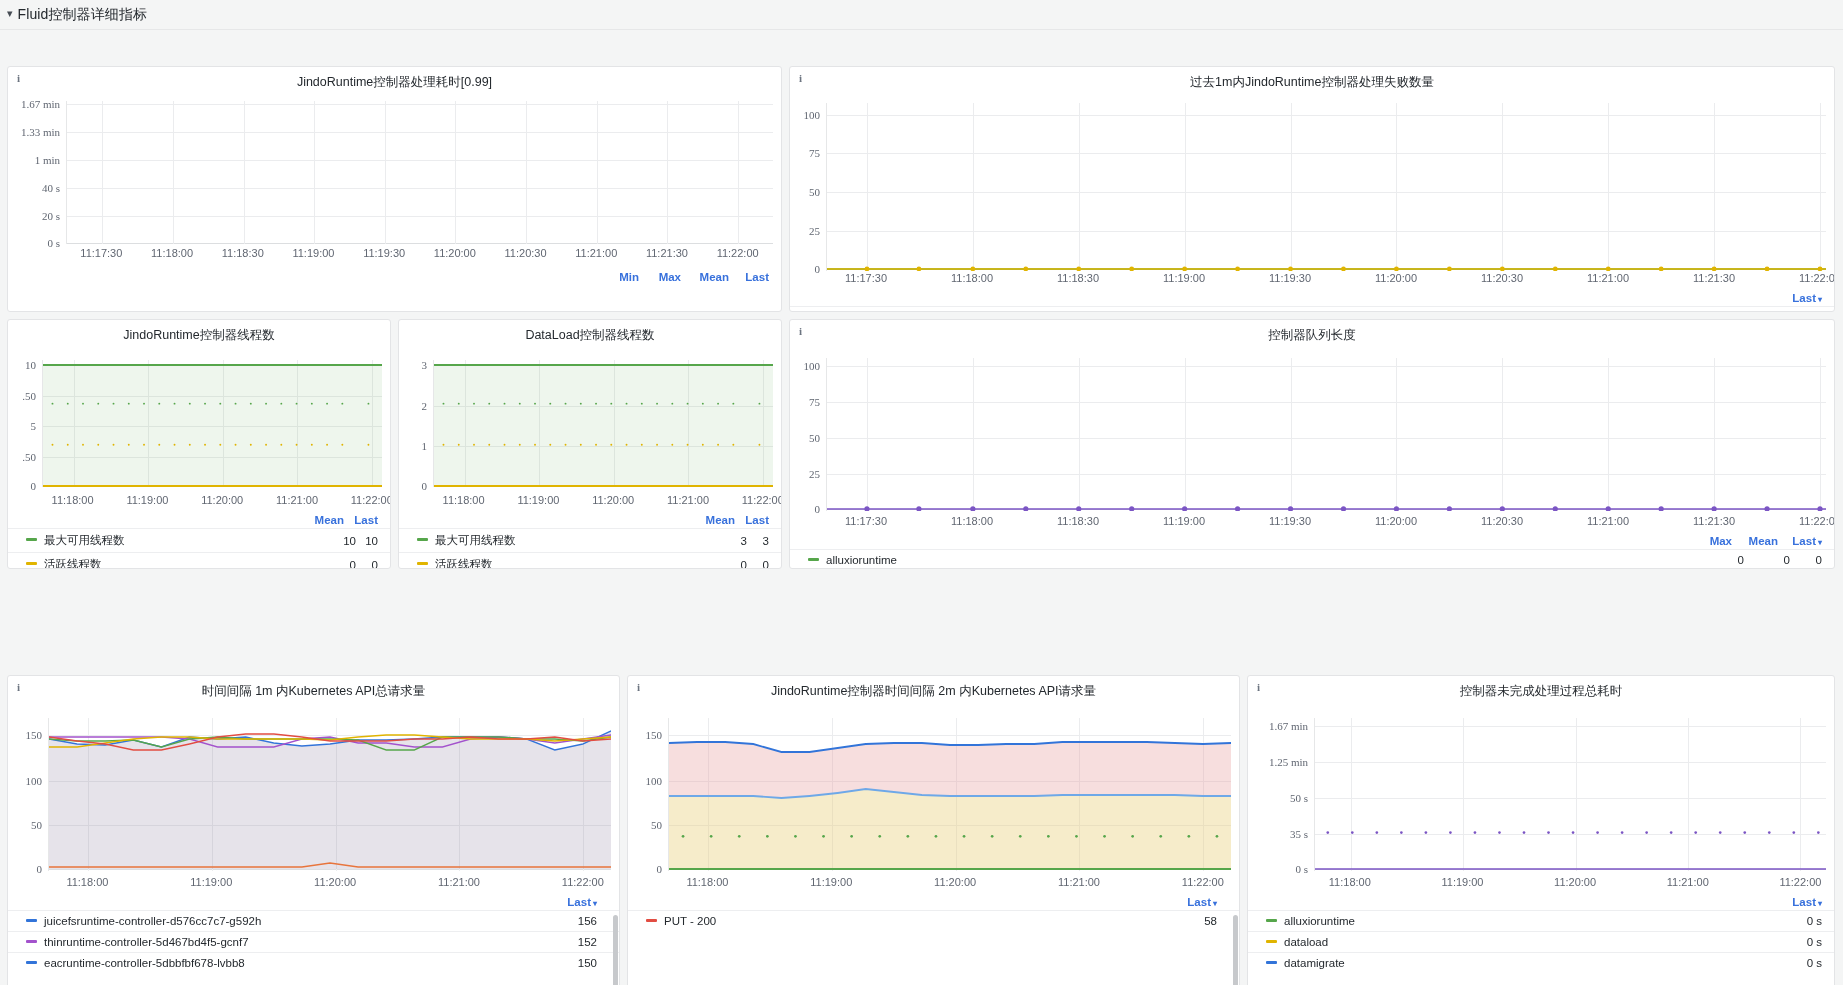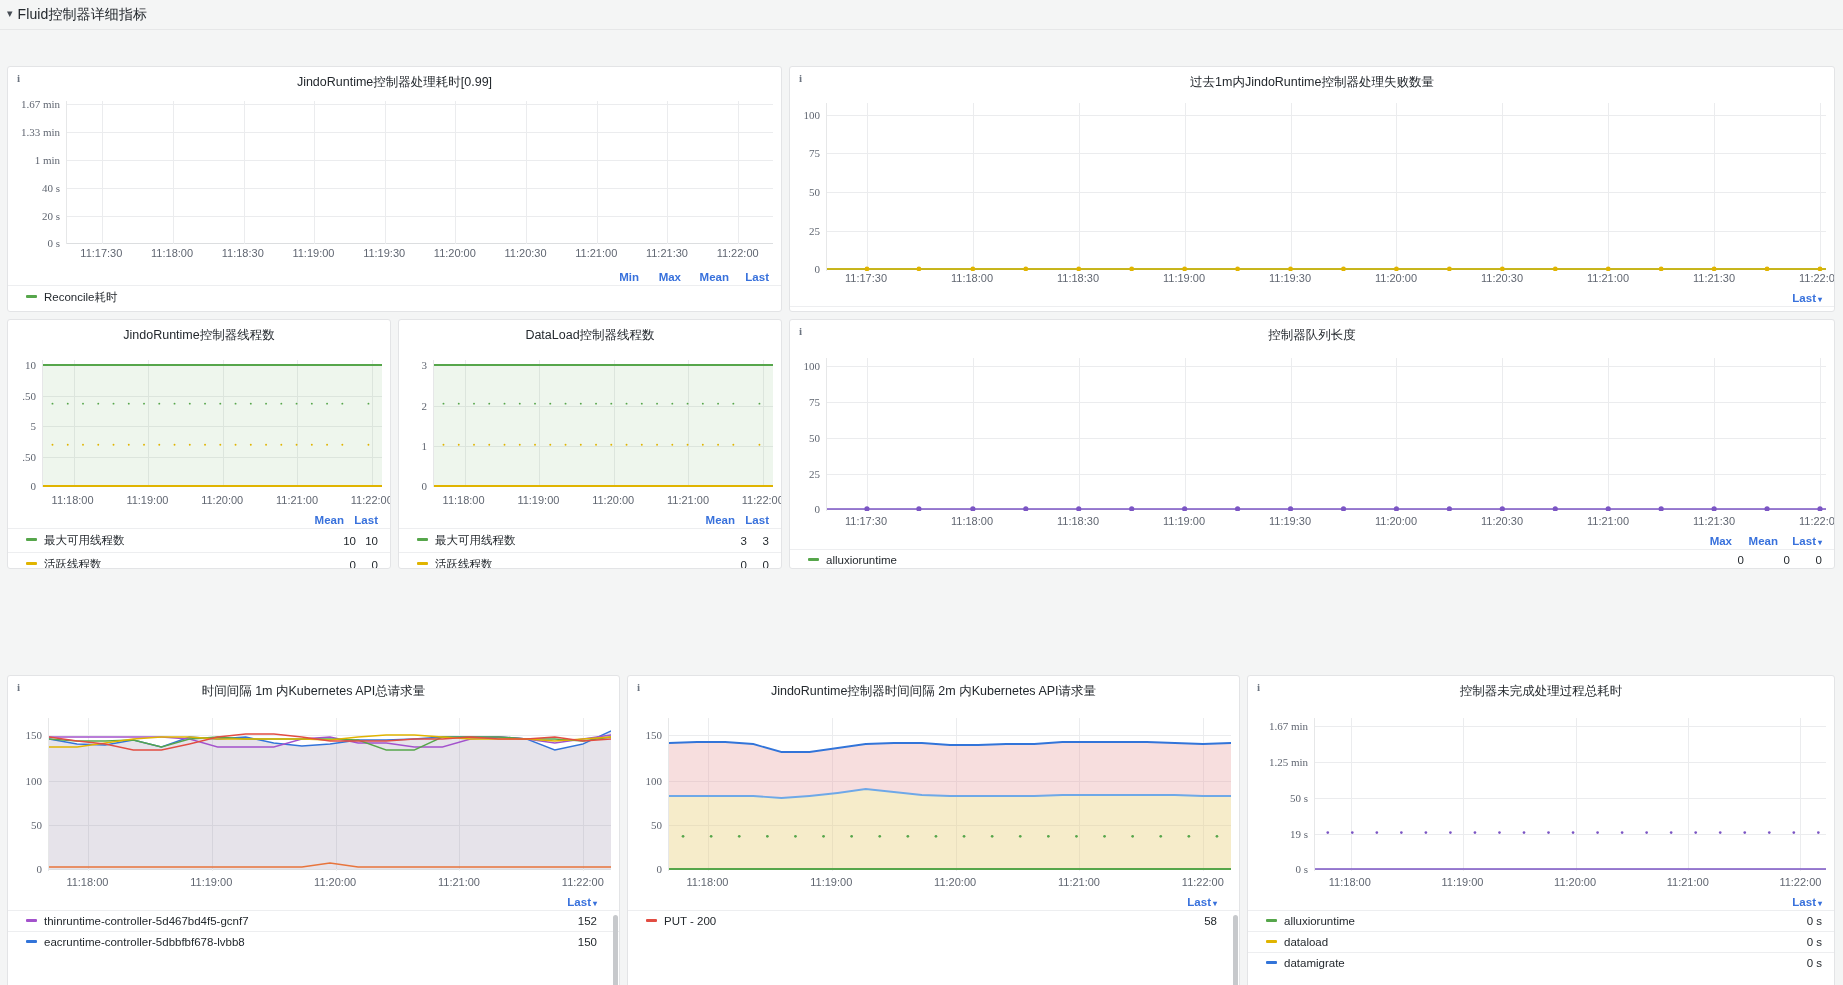--- a/index.html
+++ b/index.html
@@ -159,29 +159,20 @@
         <div class="xtick" style="left:85%">11:21:30</div>
         <div class="xtick" style="left:95%">11:22:00</div>
       </div>
       <div class="legend" style="top:201px;">
         <div class="legend-stats">
           <div class="stat-h" style="width:40px">Min</div>
           <div class="stat-h" style="width:42px">Max</div>
           <div class="stat-h" style="width:48px">Mean</div>
           <div class="stat-h" style="width:40px">Last</div>
         </div>
-        <table class="legend-table">
-          <tbody>
-              <tr>
-            <td class="lg-key">
-              <span class="swatch" style="background:#56a64b"></span><span>Reconcile耗时</span>
-            </td>
-          </tr>
-        </tbody>
-          </table>
       </div>
     </div>
 
     <div class="panel" style="left:789px; top:36px; width:1046px; height:246px;">
       <div class="panel-head">
         <span class="info-i">i</span>
         <div class="panel-title">过去1m内JindoRuntime控制器处理失败数量</div>
       </div>
       <div class="plot" style="height:168px; margin-top:6px;">
         <div class="yaxis" style="width:36px">
@@ -640,20 +631,26 @@
         <div class="xtick" style="left:95%">11:22:00</div>
       </div>
       <div class="legend" style="top:217px;">
         <div class="legend-stats" style="padding-right:22px">
           <div class="stat-h" style="width:44px">
             <span>Last</span><span class="caret">▾</span>
           </div>
         </div>
         <table class="legend-table">
           <tbody>
+              <tr>
+            <td class="lg-key">
+              <span class="swatch" style="background:#3274d9"></span><span>juicefsruntime-controller-d576cc7c7-g592h</span>
+            </td>
+            <td class="lg-val" style="padding-right:22px">156</td>
+          </tr>
           <tr>
             <td class="lg-key">
               <span class="swatch" style="background:#a352cc"></span><span>thinruntime-controller-5d467bd4f5-gcnf7</span>
             </td>
             <td class="lg-val" style="padding-right:22px">152</td>
           </tr>
           <tr>
             <td class="lg-key">
               <span class="swatch" style="background:#3274d9"></span><span>eacruntime-controller-5dbbfbf678-lvbb8</span>
             </td>
@@ -754,21 +751,21 @@
     <div class="panel" style="left:1247px; top:645px; width:588px; height:340px;">
       <div class="panel-head">
         <span class="info-i">i</span>
         <div class="panel-title">控制器未完成处理过程总耗时</div>
       </div>
       <div class="plot" style="height:153px; margin-top:12px;">
         <div class="yaxis" style="width:66px">
           <div class="ytick" style="top:5%">1.67 min</div>
           <div class="ytick" style="top:28.5%">1.25 min</div>
           <div class="ytick" style="top:52%">50 s</div>
-          <div class="ytick" style="top:75.5%">19 s</div>
+          <div class="ytick" style="top:75.5%">35 s</div>
           <div class="ytick" style="top:99%">0 s</div>
         </div>
         <div class="canvas" style="left:66px">
           <div class="gridline-h" style="top:5%"></div>
           <div class="gridline-h" style="top:28.5%"></div>
           <div class="gridline-h" style="top:52%"></div>
           <div class="gridline-h" style="top:75.5%"></div>
           <div class="axisline" style="top:99%"></div>
           <div class="gridline-v" style="left:7%"></div>
           <div class="gridline-v" style="left:29%"></div>

